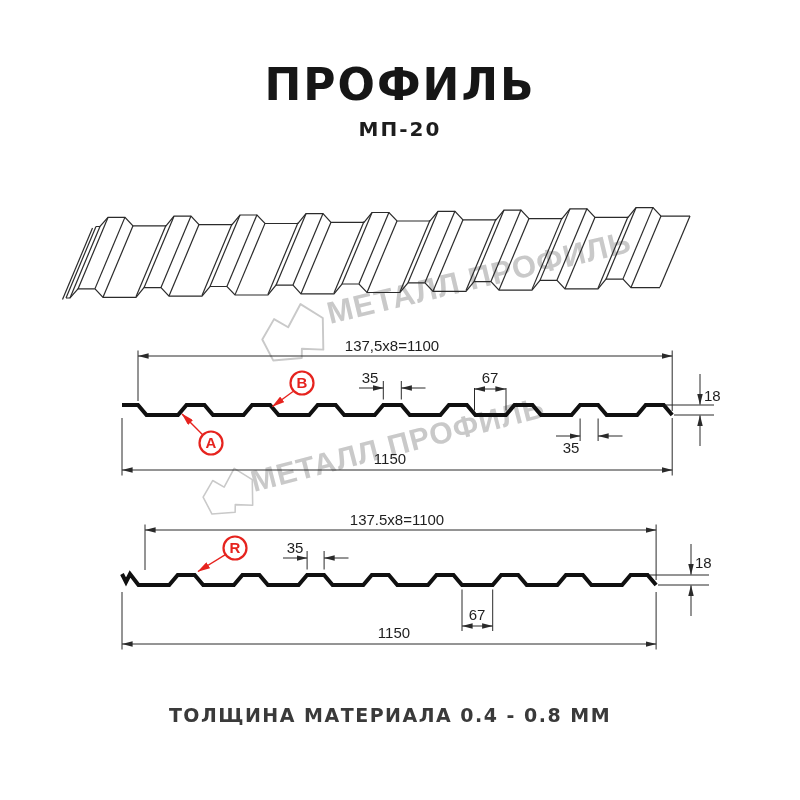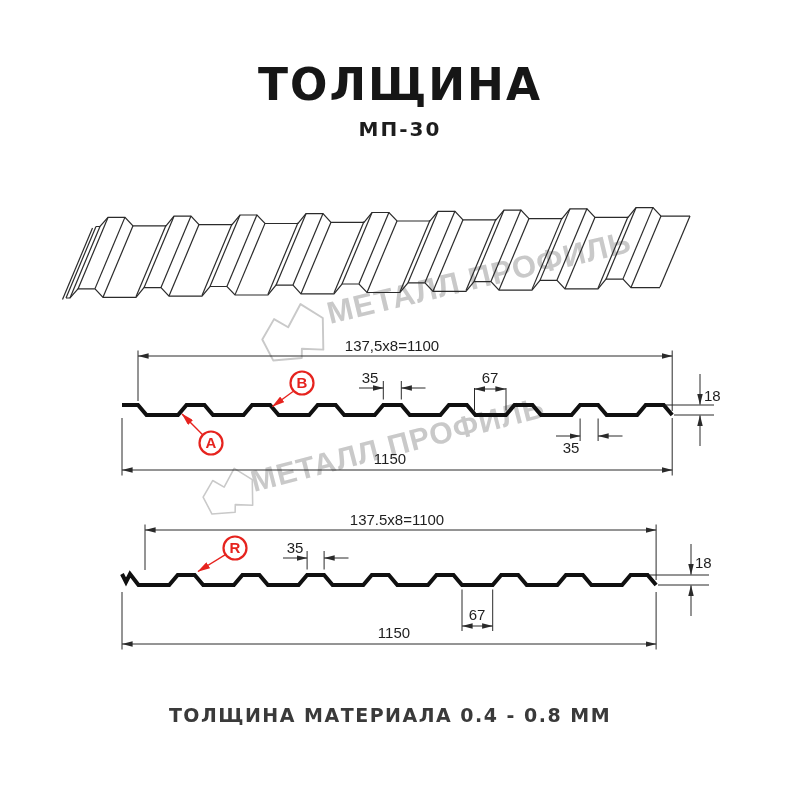--- a/index.html
+++ b/index.html
@@ -21,22 +21,22 @@
   .badge-circle{fill:#ffffff;stroke:#e6231e;stroke-width:2.2;}
   .badge-letter{font-family:"Liberation Sans",sans-serif;font-size:15px;fill:#e6231e;font-weight:bold;text-anchor:middle;}
   .leader{stroke:#e6231e;stroke-width:1.4;fill:none;}
 </style>
 </head>
 <body>
 
 <div id="stage">
 
   <div class="hdr">
-    <div class="title">ТОЛЩИНА</div>
-    <div class="subtitle">МП-30</div>
+    <div class="title">ПРОФИЛЬ</div>
+    <div class="subtitle">МП-20</div>
   </div>
 
   <svg width="800" height="800" viewBox="0 0 800 800">
     <defs>
       <marker id="ma" viewBox="0 0 11 5.5" refX="10.6" refY="2.75" markerWidth="11" markerHeight="5.5" orient="auto-start-reverse">
         <path d="M0,0 L11,2.75 L0,5.5 Z" fill="#2a2a2a"></path>
       </marker>
       <marker id="mr" viewBox="0 0 9 5" refX="8.6" refY="2.5" markerWidth="9" markerHeight="5" orient="auto-start-reverse">
         <path d="M0,0 L9,2.5 L0,5 Z" fill="#e6231e"></path>
       </marker>

